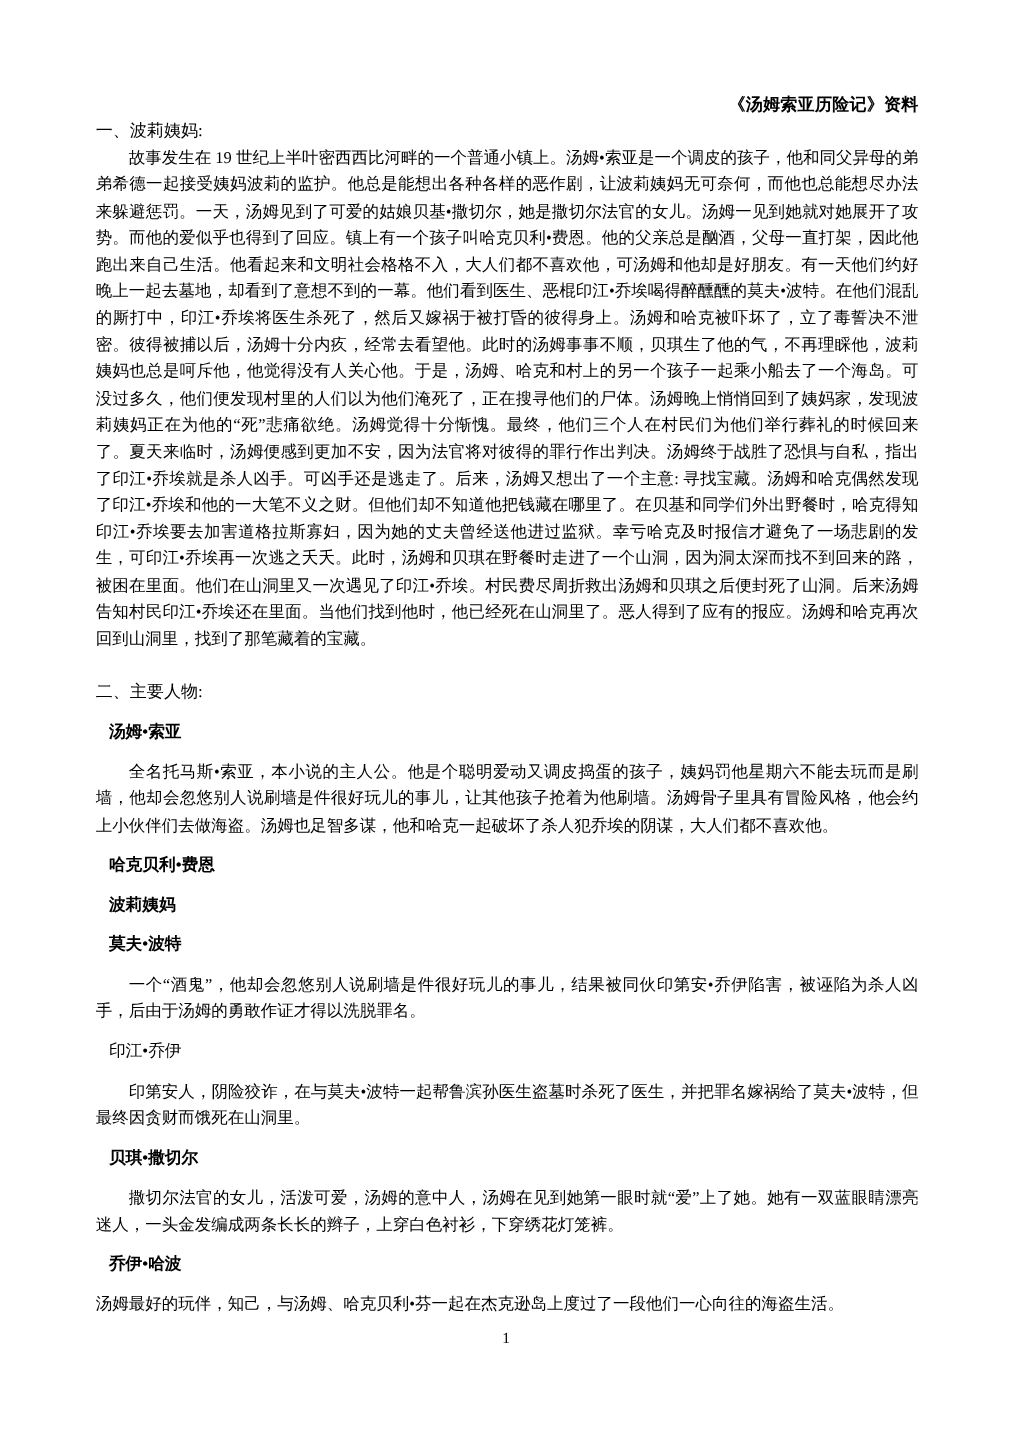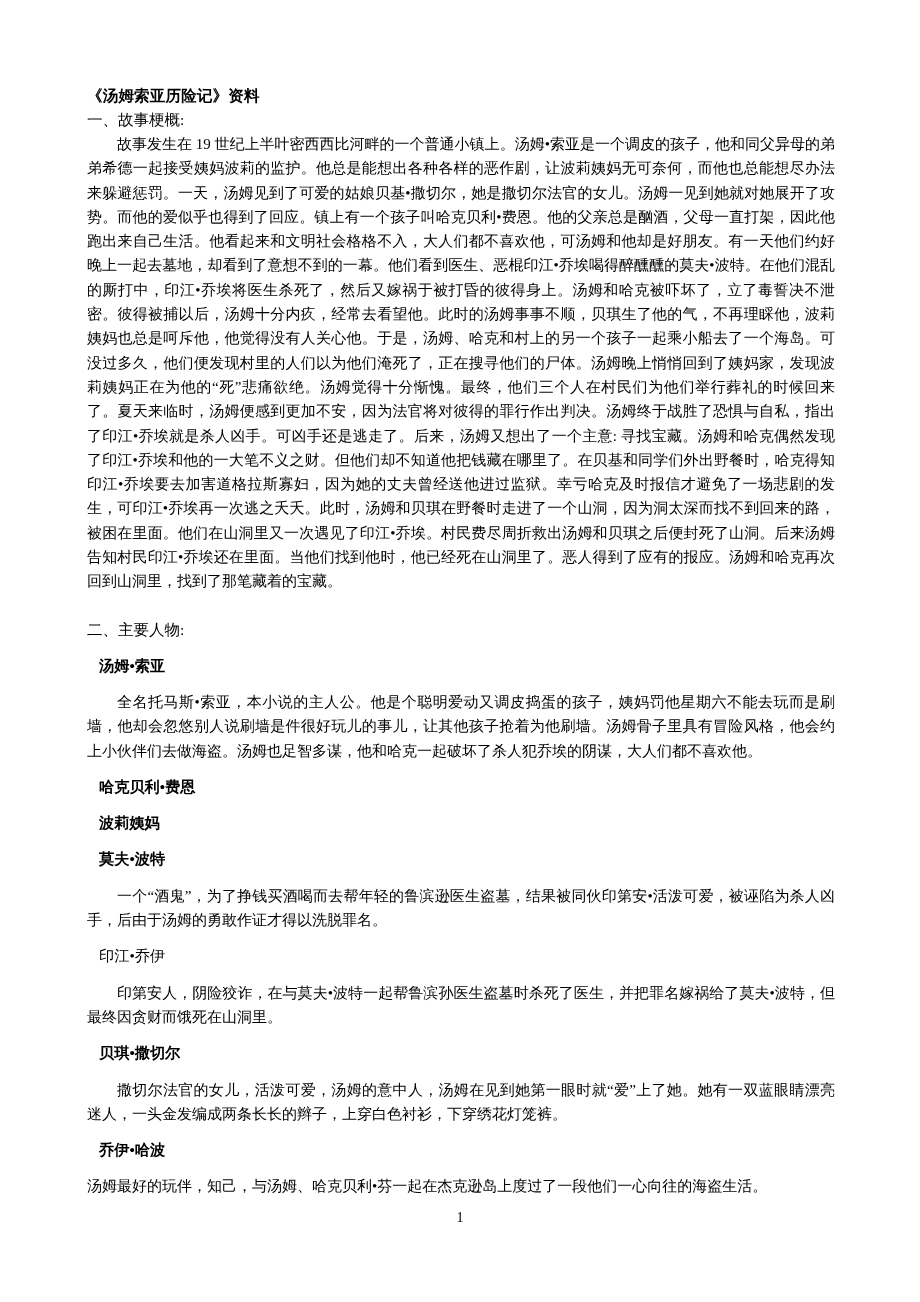--- a/index.html
+++ b/index.html
@@ -28,21 +28,21 @@
     left: 87px;
     top: 84px;
     width: 748px;
   }
   .doc-title {
     font-weight: bold;
     font-size: 15.5px;
     line-height: 24px;
     letter-spacing: 0.2px;
     margin: 0 0 0 0;
-    text-align: left;
+    text-align: right;
   }
   .section-head {
     font-size: 15.5px;
     line-height: 24px;
     margin: 0;
     text-align: left;
   }
   .para {
     font-size: 15px;
     line-height: 24.3px;
@@ -82,37 +82,37 @@
 </style>
 </head>
 <body>
 
 <div id="page">
 
   <div id="content">
 
     <div class="doc-title">《汤姆索亚历险记》资料</div>
 
-    <div class="section-head">一、故事梗概:</div>
+    <div class="section-head">一、波莉姨妈:</div>
 
     <p class="para">故事发生在 19 世纪上半叶密西西比河畔的一个普通小镇上。汤姆•索亚是一个调皮的孩子，他和同父异母的弟弟希德一起接受姨妈波莉的监护。他总是能想出各种各样的恶作剧，让波莉姨妈无可奈何，而他也总能想尽办法来躲避惩罚。一天，汤姆见到了可爱的姑娘贝基•撒切尔，她是撒切尔法官的女儿。汤姆一见到她就对她展开了攻势。而他的爱似乎也得到了回应。镇上有一个孩子叫哈克贝利•费恩。他的父亲总是酗酒，父母一直打架，因此他跑出来自己生活。他看起来和文明社会格格不入，大人们都不喜欢他，可汤姆和他却是好朋友。有一天他们约好晚上一起去墓地，却看到了意想不到的一幕。他们看到医生、恶棍印江•乔埃喝得醉醺醺的莫夫•波特。在他们混乱的厮打中，印江•乔埃将医生杀死了，然后又嫁祸于被打昏的彼得身上。汤姆和哈克被吓坏了，立了毒誓决不泄密。彼得被捕以后，汤姆十分内疚，经常去看望他。此时的汤姆事事不顺，贝琪生了他的气，不再理睬他，波莉姨妈也总是呵斥他，他觉得没有人关心他。于是，汤姆、哈克和村上的另一个孩子一起乘小船去了一个海岛。可没过多久，他们便发现村里的人们以为他们淹死了，正在搜寻他们的尸体。汤姆晚上悄悄回到了姨妈家，发现波莉姨妈正在为他的“死”悲痛欲绝。汤姆觉得十分惭愧。最终，他们三个人在村民们为他们举行葬礼的时候回来了。夏天来临时，汤姆便感到更加不安，因为法官将对彼得的罪行作出判决。汤姆终于战胜了恐惧与自私，指出了印江•乔埃就是杀人凶手。可凶手还是逃走了。后来，汤姆又想出了一个主意: 寻找宝藏。汤姆和哈克偶然发现了印江•乔埃和他的一大笔不义之财。但他们却不知道他把钱藏在哪里了。在贝基和同学们外出野餐时，哈克得知印江•乔埃要去加害道格拉斯寡妇，因为她的丈夫曾经送他进过监狱。幸亏哈克及时报信才避免了一场悲剧的发生，可印江•乔埃再一次逃之夭夭。此时，汤姆和贝琪在野餐时走进了一个山洞，因为洞太深而找不到回来的路，被困在里面。他们在山洞里又一次遇见了印江•乔埃。村民费尽周折救出汤姆和贝琪之后便封死了山洞。后来汤姆告知村民印江•乔埃还在里面。当他们找到他时，他已经死在山洞里了。恶人得到了应有的报应。汤姆和哈克再次回到山洞里，找到了那笔藏着的宝藏。</p>
 
     <div class="gap"></div>
 
     <div class="section-head">二、主要人物:</div>
 
     <div class="char-head">汤姆•索亚</div>
     <p class="para">全名托马斯•索亚，本小说的主人公。他是个聪明爱动又调皮捣蛋的孩子，姨妈罚他星期六不能去玩而是刷墙，他却会忽悠别人说刷墙是件很好玩儿的事儿，让其他孩子抢着为他刷墙。汤姆骨子里具有冒险风格，他会约上小伙伴们去做海盗。汤姆也足智多谋，他和哈克一起破坏了杀人犯乔埃的阴谋，大人们都不喜欢他。</p>
 
     <div class="char-head">哈克贝利•费恩</div>
 
     <div class="char-head">波莉姨妈</div>
 
     <div class="char-head">莫夫•波特</div>
-    <p class="para">一个“酒鬼”，为了挣钱买酒喝而去帮年轻的鲁滨逊医生盗墓，结果被同伙印第安•活泼可爱，被诬陷为杀人凶手，后由于汤姆的勇敢作证才得以洗脱罪名。</p>
+    <p class="para">一个“酒鬼”，他却会忽悠别人说刷墙是件很好玩儿的事儿，结果被同伙印第安•乔伊陷害，被诬陷为杀人凶手，后由于汤姆的勇敢作证才得以洗脱罪名。</p>
 
     <div class="char-head plain">印江•乔伊</div>
     <p class="para">印第安人，阴险狡诈，在与莫夫•波特一起帮鲁滨孙医生盗墓时杀死了医生，并把罪名嫁祸给了莫夫•波特，但最终因贪财而饿死在山洞里。</p>
 
     <div class="char-head">贝琪•撒切尔</div>
     <p class="para">撒切尔法官的女儿，活泼可爱，汤姆的意中人，汤姆在见到她第一眼时就“爱”上了她。她有一双蓝眼睛漂亮迷人，一头金发编成两条长长的辫子，上穿白色衬衫，下穿绣花灯笼裤。</p>
 
     <div class="char-head">乔伊•哈波</div>
     <p class="para noindent">汤姆最好的玩伴，知己，与汤姆、哈克贝利•芬一起在杰克逊岛上度过了一段他们一心向往的海盗生活。</p>
 

